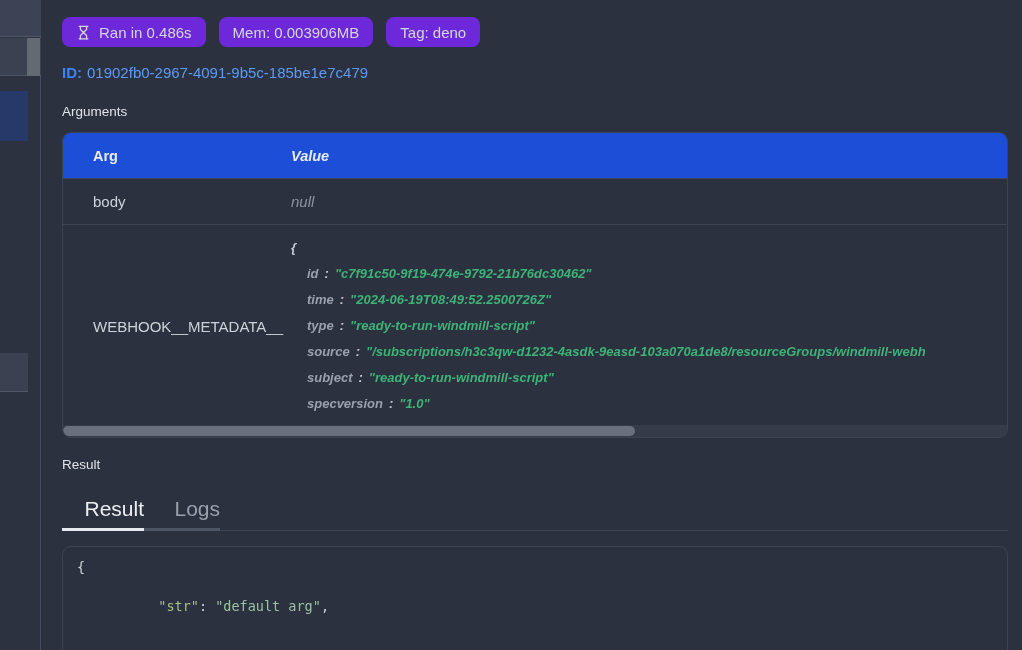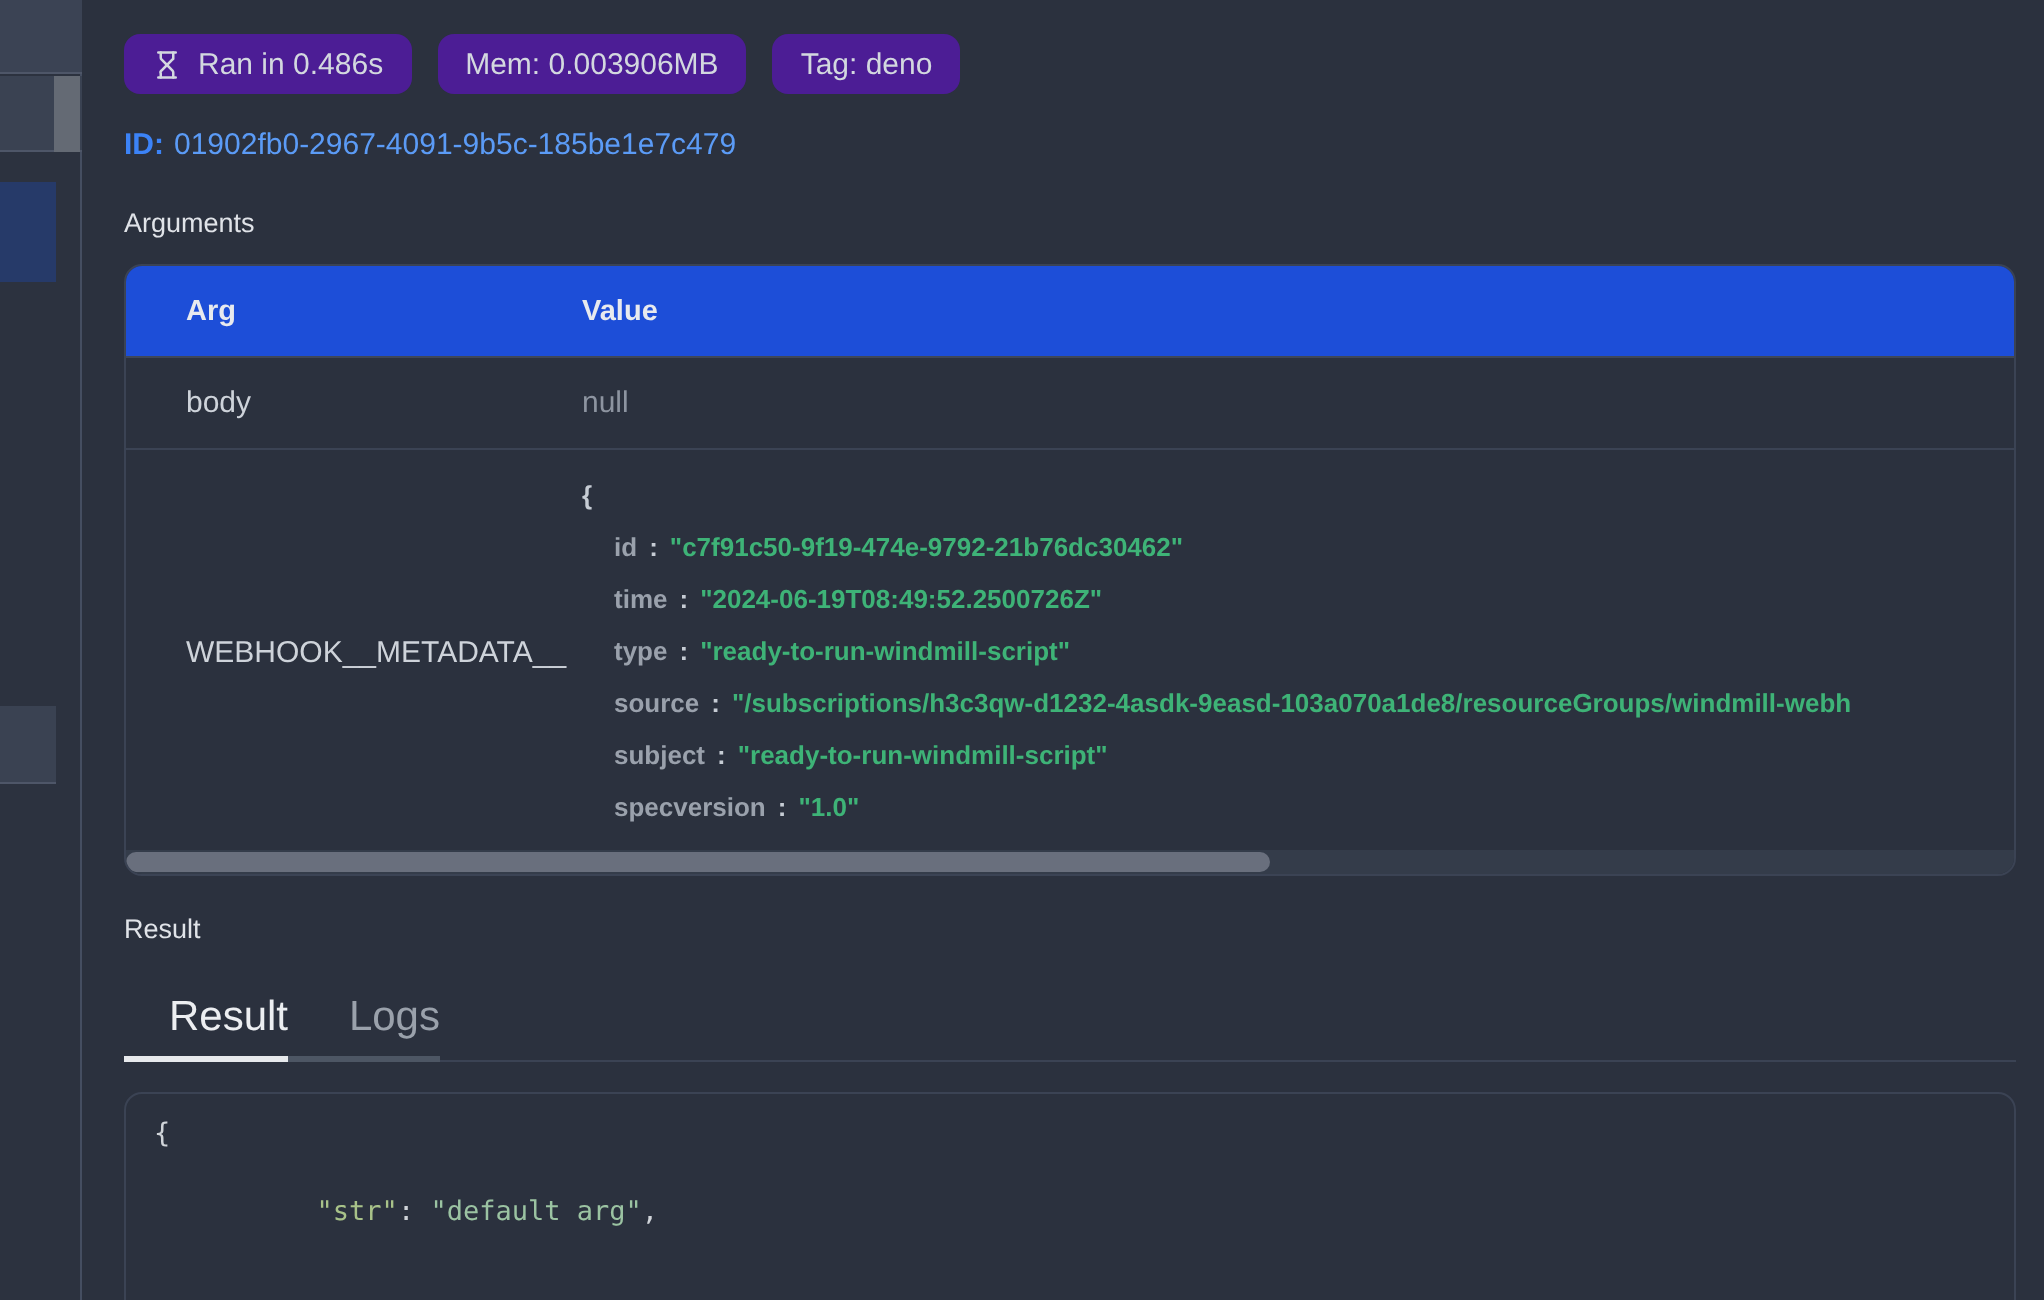--- a/index.html
+++ b/index.html
@@ -21,21 +21,21 @@
   .sb-block-2-handle { position:absolute; right:1px; top:0; width:13px; height:38px; background:#646a74; }
   .sb-block-blue { position:absolute; left:0; top:91px; width:28px; height:50px; background:#263a69; }
   .sb-block-4 { position:absolute; left:0; top:353px; width:28px; height:39px; background:#3a4252; border-bottom:1px solid #4e5668; }
 
   
   .main { position:absolute; left:42px; top:0; right:0; bottom:0; padding:17px 14px 0 20px; }
 
   .badges { display:flex; gap:13px; align-items:center; }
   .badge {
     display:inline-flex; align-items:center; gap:8px;
-    background:#4c1d95; border-radius:8px;
+    background:#6d28d9; border-radius:8px;
     padding:5px 14px; height:30px;
     font-size:15px; color:#d3d8df; white-space:nowrap;
   }
   .badge svg { display:block; }
 
   .id-line { margin-top:17px; font-size:15px; }
   .id-label { color:#3c83f7; font-weight:700; }
   .id-value { color:#5b9bf6; margin-left:5px; }
 
   .section-title { margin-top:23px; font-size:13.5px; font-weight:400; color:#e0e3e8; }
@@ -47,21 +47,21 @@
     overflow:hidden;
   }
   .t-header {
     display:flex; align-items:center; height:46px;
     background:#1d4ed8; border-bottom:1px solid #3f4758;
     font-size:14.5px; font-weight:700; color:#e8eaee;
   }
   .t-row { display:flex; align-items:center; height:46px; border-bottom:1px solid #3b4354; font-size:15px; color:#ced3da; }
   .t-row-tall { display:flex; align-items:stretch; padding:10px 0 8px; font-size:15px; color:#ced3da; }
   .cell-arg { width:198px; flex:none; padding-left:30px; }
-  .cell-val { flex:1; padding-left:30px; min-width:0; }
+  .cell-val { flex:1; padding-left:30px; min-width:0;font-style:italic; }
   .t-row-tall .cell-arg { display:flex; align-items:center; }
   .val-null { color:#8d94a0; }
 
   .obj-viewer { font-size:13px; font-weight:600; line-height:26px; white-space:nowrap; overflow:hidden; }
   .obj-brace { color:#c6ccd4; }
   .obj-entry { padding-left:16px; }
   .obj-key { color:#9aa1ac; }
   .obj-colon { color:#c6ccd4; font-weight:700; margin:0 6px; }
   .obj-str { color:#3eb377; }
 

